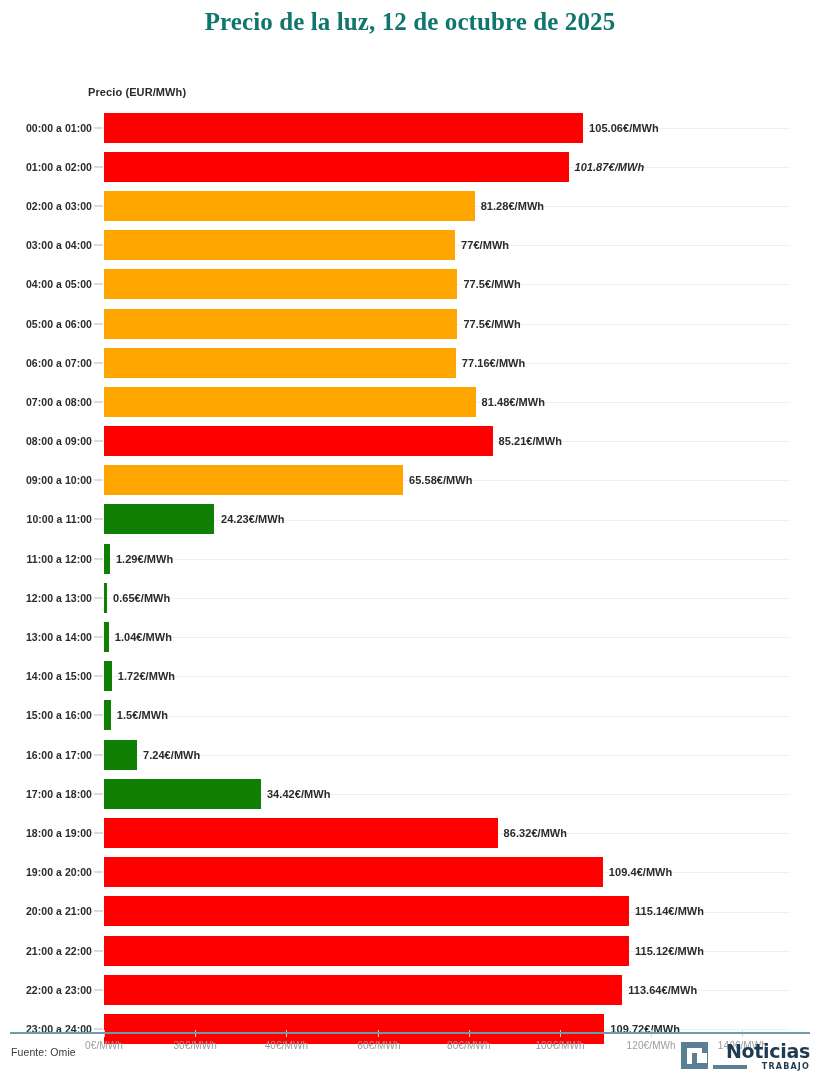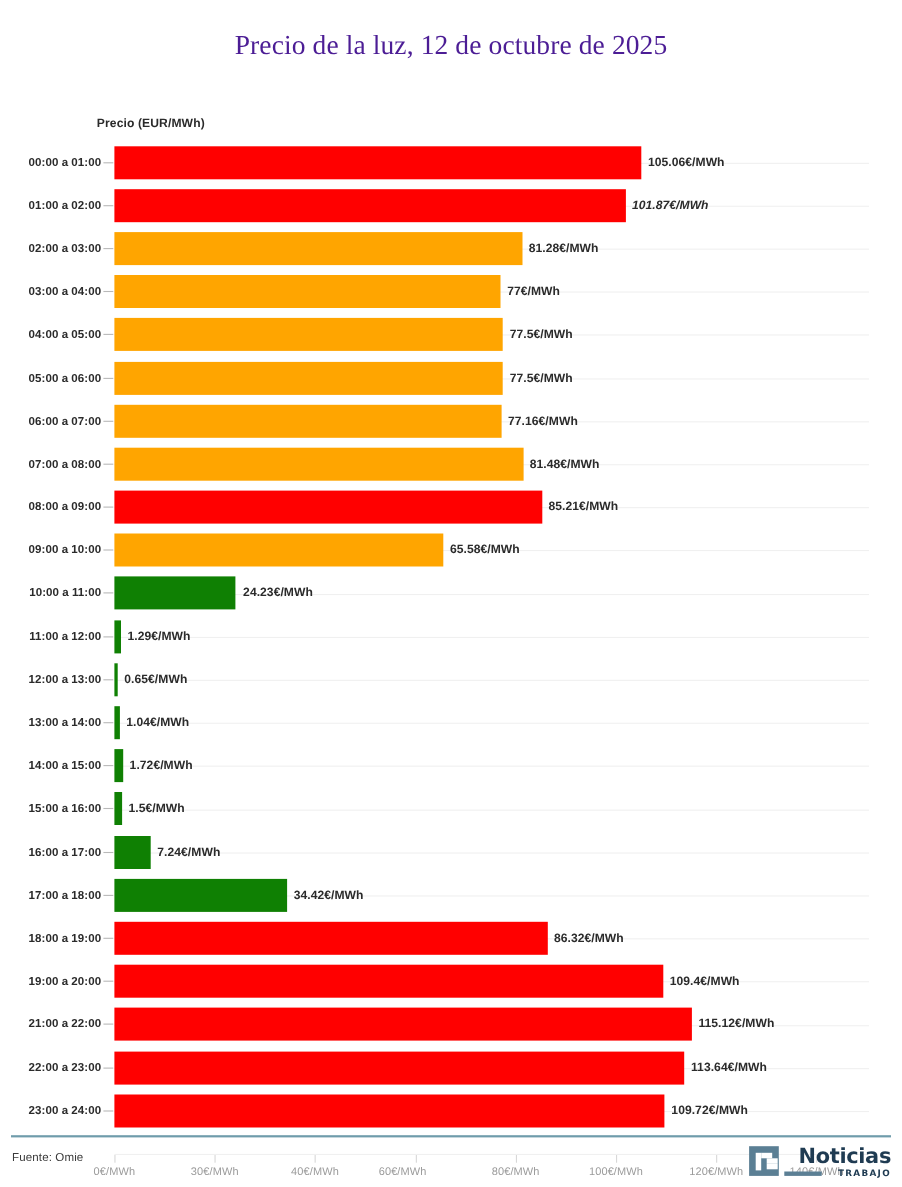--- a/index.html
+++ b/index.html
@@ -12,29 +12,28 @@
     height: 1079px;
     font-family: "Liberation Sans", sans-serif;
     color: #2d2d2d;
     overflow: hidden;
     position: relative;
   }
 
   
   .chart-title {
     font-family: "Liberation Serif", serif;
-    font-weight: normal;
+    font-weight: bold;
     font-size: 25px;
-    color: #4c1d95;
+    color: #0f766e;
     text-align: center;
     letter-spacing: 0.1px;
     padding-top: 6px;
     height: 34px;
     line-height: 32px;
-    margin-top: 20px;
   }
 
   
   .chart-wrap {
     position: relative;
     width: 820px;
     height: 980px;
   }
 
   .axis-title {
@@ -395,20 +394,26 @@
           <div class="bar red" style="width: 393.619px;"></div>
           <div class="val-label" style="left: 503.619px;">86.32€/MWh</div>
         </div>
         <div class="row">
           <div class="cat-label">19:00 a 20:00</div>
           <div class="tick-dash"></div>
           <div class="bar red" style="width: 498.864px;"></div>
           <div class="val-label" style="left: 608.864px;">109.4€/MWh</div>
         </div>
         <div class="row">
+          <div class="cat-label">20:00 a 21:00</div>
+          <div class="tick-dash"></div>
+          <div class="bar red" style="width: 525.038px;"></div>
+          <div class="val-label" style="left: 635.038px;">115.14€/MWh</div>
+        </div>
+        <div class="row">
           <div class="cat-label">21:00 a 22:00</div>
           <div class="tick-dash"></div>
           <div class="bar red" style="width: 524.947px;"></div>
           <div class="val-label" style="left: 634.947px;">115.12€/MWh</div>
         </div>
         <div class="row">
           <div class="cat-label">22:00 a 23:00</div>
           <div class="tick-dash"></div>
           <div class="bar red" style="width: 518.198px;"></div>
           <div class="val-label" style="left: 628.198px;">113.64€/MWh</div>
@@ -421,21 +426,21 @@
         </div>
       </div>
     <div class="xaxis" id="xaxis">
         <div class="xtick" style="left: 104px;"></div>
         <div class="xtick-label" style="left: 104px;">0€/MWh</div>
         <div class="xtick" style="left: 195.2px;"></div>
         <div class="xtick-label" style="left: 195.2px;">30€/MWh</div>
         <div class="xtick" style="left: 286.4px;"></div>
         <div class="xtick-label" style="left: 286.4px;">40€/MWh</div>
         <div class="xtick" style="left: 377.6px;"></div>
-        <div class="xtick-label" style="left: 366px;">60€/MWh</div>
+        <div class="xtick-label" style="left: 379px;">60€/MWh</div>
         <div class="xtick" style="left: 468.8px;"></div>
         <div class="xtick-label" style="left: 468.8px;">80€/MWh</div>
         <div class="xtick" style="left: 560px;"></div>
         <div class="xtick-label" style="left: 560px;">100€/MWh</div>
         <div class="xtick" style="left: 651.2px;"></div>
         <div class="xtick-label" style="left: 651.2px;">120€/MWh</div>
         <div class="xtick" style="left: 742.4px;"></div>
         <div class="xtick-label" style="left: 742.4px;">140€/MWh</div>
       </div>
   </div>

